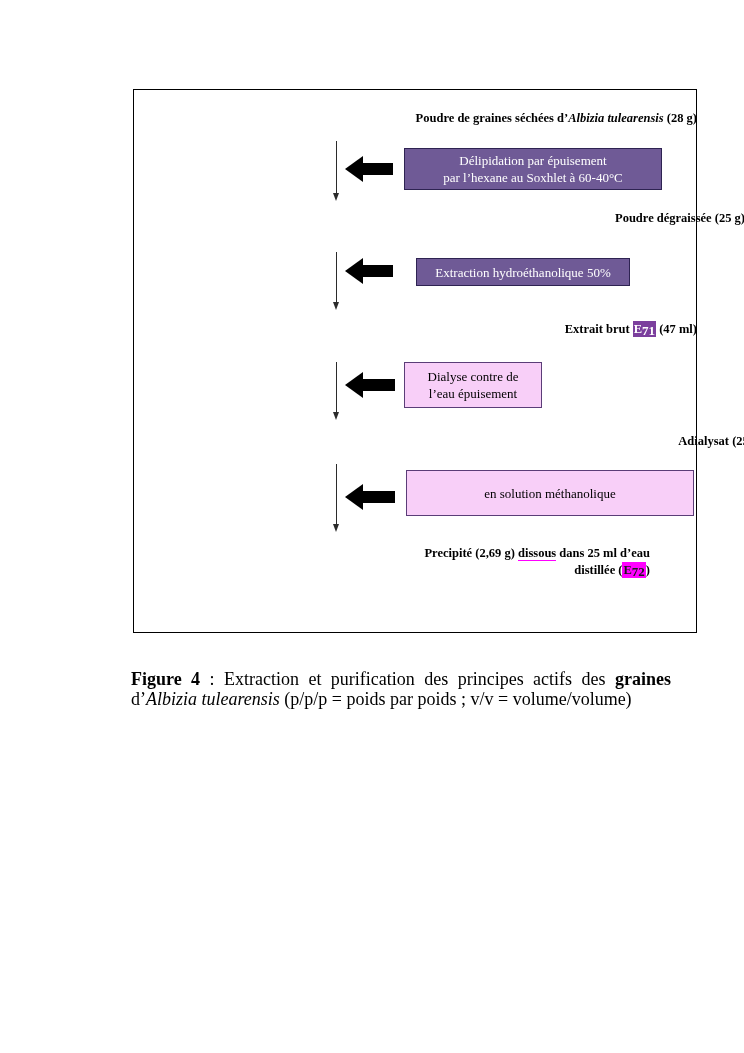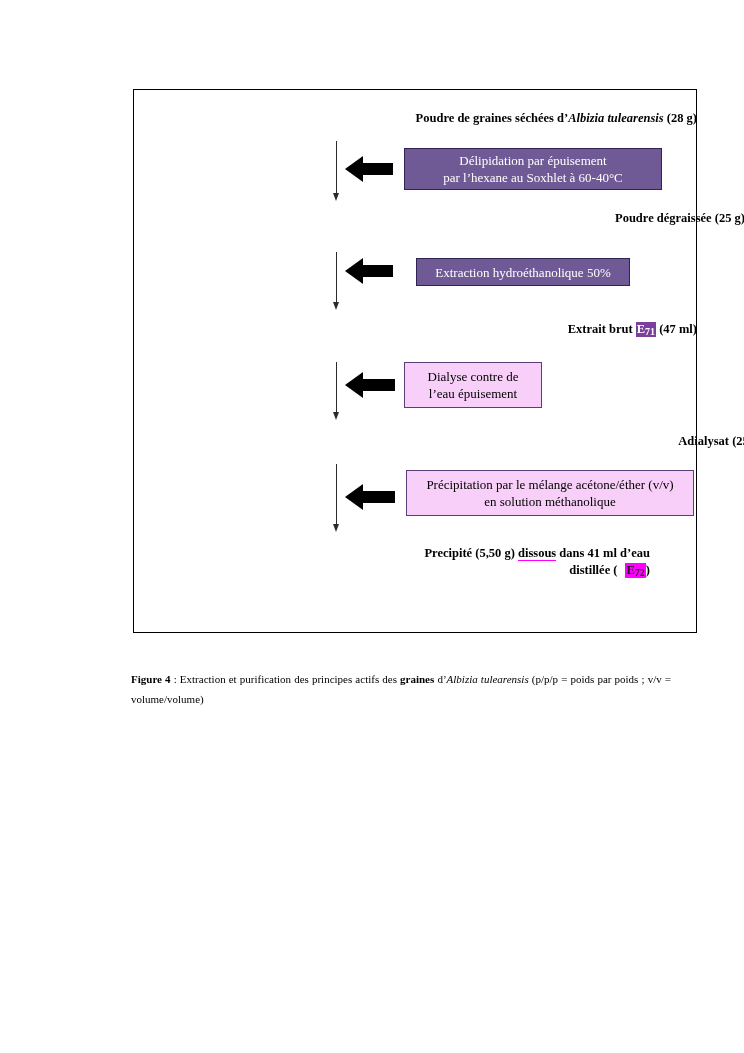--- a/index.html
+++ b/index.html
@@ -52,24 +52,23 @@
     line-height: 15px;
     vertical-align: baseline;
   }
   .chip-purple {
     background: #7B3F9D;
     color: #ffffff;
   }
   .chip-magenta {
     background: #FF00FF;
     color: #1a1a1a;
-    margin-left: 8px;
   }
   .chip sub {
-    font-size: 10px;
+    font-size: 13px;
     vertical-align: baseline;
     position: relative;
     top: 2px;
   }
   .mag-underline {
     border-bottom: 1.5px solid #FF00FF;
   }
 
   
   .vline {
@@ -132,21 +131,21 @@
     color: #000000;
   }
   .tbox .ln { display: block; }
 
   
   #caption {
     position: absolute;
     left: 131px;
     top: 669px;
     width: 540px;
-    font-size: 11px;
+    font-size: 18px;
     line-height: 20px;
     text-align: justify;
     color: #000000;
   }
   #caption b { font-weight: bold; }
   #caption i { font-style: italic; }
 </style>
 </head>
 <body>
 
@@ -208,24 +207,23 @@
 
 <div class="vline" style="left:336px; top:464px; height:62px;"></div>
 <div class="vhead" style="left:332.5px; top:524px;"></div>
 
 <div class="larrow" style="left:345px; top:484px; width:50px;">
   <div class="shaft" style="width:35px;"></div>
   <div class="head"></div>
 </div>
 
 <div class="tbox pink" style="left:406px; top:470px; width:288px; height:46px;">
-  <span class="ln">Précipitation par le mélange acétone/éther (v/v)</span>
   <span class="ln">en solution méthanolique</span>
 </div>
 
 <div class="flow-node wrap" style="left:180px; top:545px; width:470px;">
-  <span>Precipité (5,50 g) </span><span class="mag-underline">dissous</span><span> dans 41 ml d’eau</span><br>
+  <span>Precipité (2,69 g) </span><span class="mag-underline">dissous</span><span> dans 25 ml d’eau</span><br>
   <span>distillée (</span><span class="chip chip-magenta"><span>E</span><sub>72</sub></span><span>)</span>
 </div>
 
 <div id="caption">
   <b>Figure 4</b><span> : </span><span>Extraction et purification des principes actifs des </span><b>graines</b><span> d’</span><i>Albizia tulearensis </i><span>(p/p/p = poids par poids ; v/v = volume/volume)</span>
 </div>
 
 </body></html>

